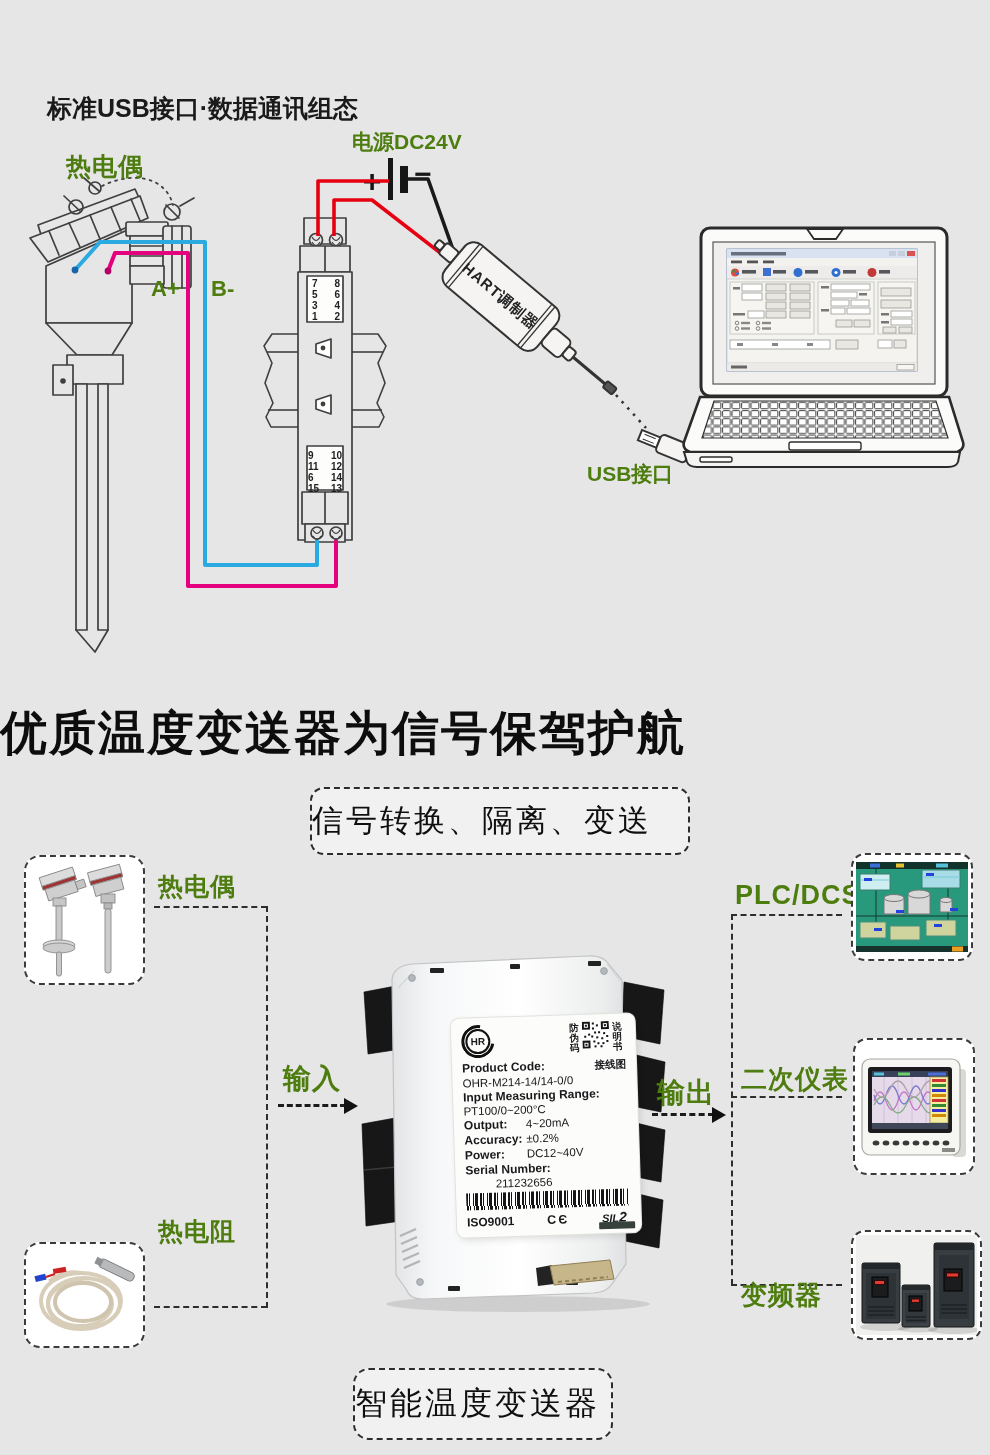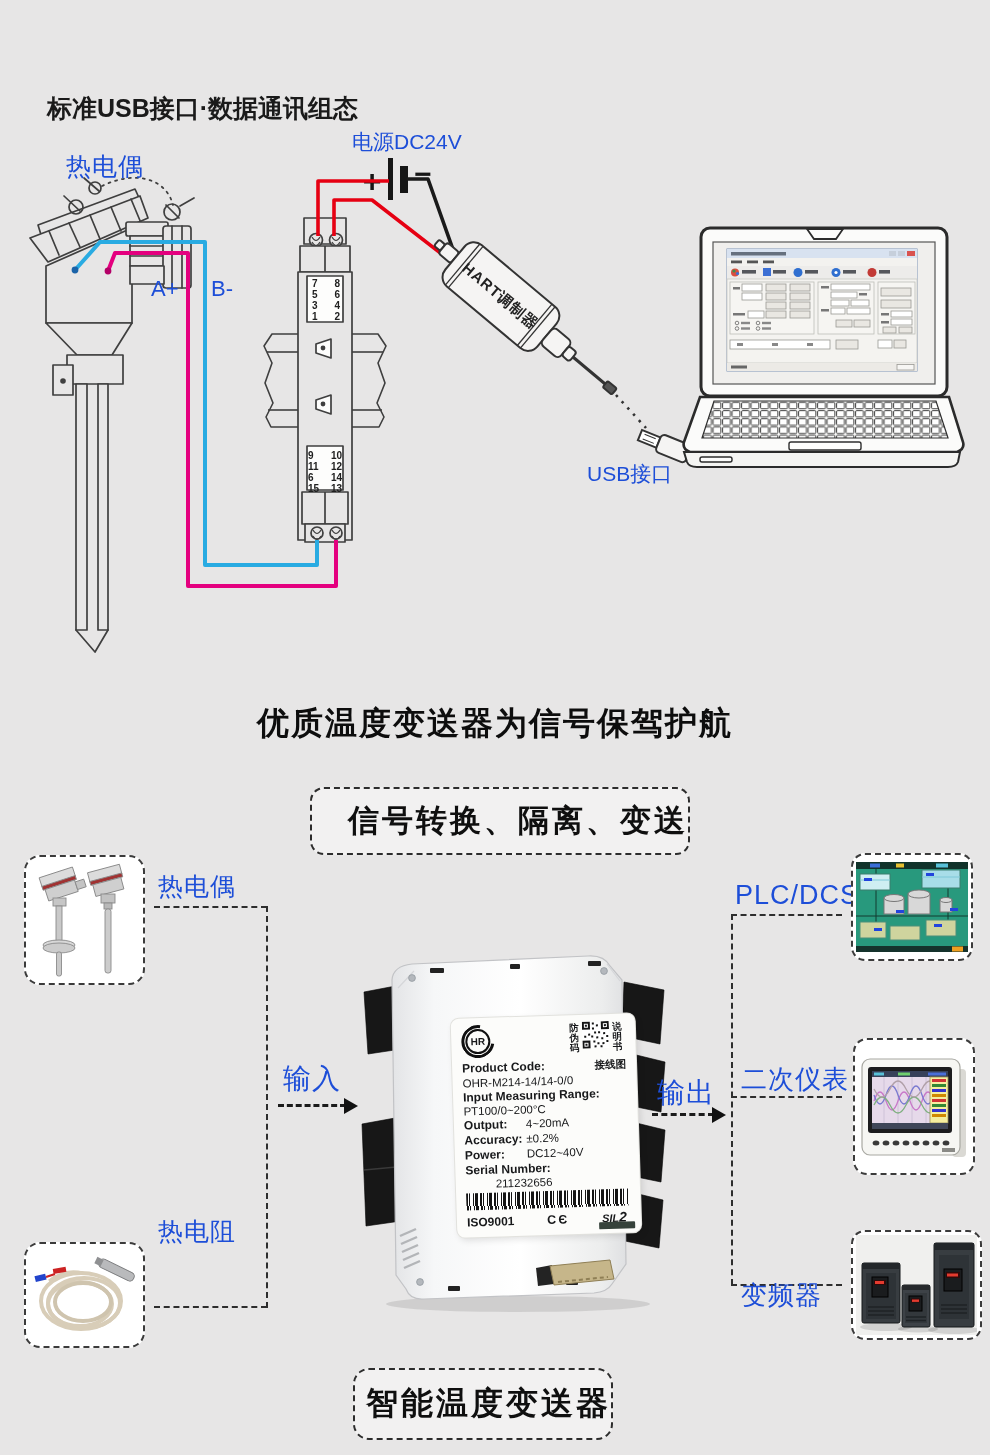--- a/index.html
+++ b/index.html
@@ -1,28 +1,28 @@
 <!DOCTYPE html>
 <html><head>
 <meta charset="utf-8">
 <style>
   *{margin:0;padding:0;box-sizing:border-box}
   body{background:#cfcfcf;font-family:"Liberation Sans","DejaVu Sans",sans-serif}
   .canvas{position:relative;width:990px;height:1455px;background:#e7e6e6;overflow:hidden;color:#161616;margin:0 auto}
   .abs{position:absolute}
   .t-main{position:absolute;left:46px;top:26px;font-size:31px;font-weight:800;letter-spacing:.5px;color:#121212;white-space:nowrap}
   .t-sub{position:absolute;left:47px;top:92px;font-size:25px;font-weight:700;color:#1a1a1a;white-space:nowrap}
-  .lbl{position:absolute;font-weight:400;color:#1d4ed8;white-space:nowrap;letter-spacing:1px}
+  .lbl{position:absolute;font-weight:700;color:#4d7c0f;white-space:nowrap;letter-spacing:1px}
   .h-dash{position:absolute;border-top:2px dashed #2e2e2e}
   .v-dash{position:absolute;border-left:2px dashed #2e2e2e}
   .arrow-shaft{position:absolute;border-top:3px dashed #1b1b1b}
   .arrow-head{position:absolute;width:0;height:0;border-left:14px solid #111;border-top:8px solid transparent;border-bottom:8px solid transparent}
   .photo-box{position:absolute;background:#fff;border:2px dashed #3b3b3b;border-radius:16px;display:flex;align-items:center;justify-content:center;overflow:hidden}
-  .big-box{position:absolute;border:2px dashed #2c2c2c;border-radius:14px;background:#f2f1f1;display:flex;align-items:center;justify-content:flex-end;font-weight:700;color:#0f0f0f;letter-spacing:3px}
-  .headline{position:absolute;left:0;top:702px;width:100%;text-align:center;font-size:32px;font-weight:900;letter-spacing:2px;color:#0d0d0d}
+  .big-box{position:absolute;border:2px dashed #2c2c2c;border-radius:14px;background:#f2f1f1;display:flex;align-items:center;justify-content:flex-start;font-weight:400;color:#0f0f0f;letter-spacing:3px}
+  .headline{position:absolute;left:0;top:702px;width:100%;text-align:left;font-size:47px;font-weight:900;letter-spacing:2px;color:#0d0d0d}
   .term-grid{position:absolute;display:flex;font-weight:700;font-size:10px;line-height:11px;color:#202020}
   .term-grid .col{display:flex;flex-direction:column;width:17px}
   .term-grid .col.r{text-align:right}
   
   .transmitter{position:absolute;left:358px;top:948px;width:315px;height:372px}
   .card{position:absolute;left:96px;top:68px;width:184px;background:#fcfcfa;border-radius:8px;transform:rotate(-1.8deg);box-shadow:0 0 0 1px #e2e2de,2px 3px 7px rgba(0,0,0,.12);padding:7px 10px 8px;color:#17181a}
   .card .row{display:flex;align-items:baseline;margin-top:1px}
   .card .b{font-weight:800;font-size:12px;white-space:nowrap}
   .card .b.w{display:inline-block;width:62px}
   .card .v{font-size:11.5px;white-space:nowrap}

